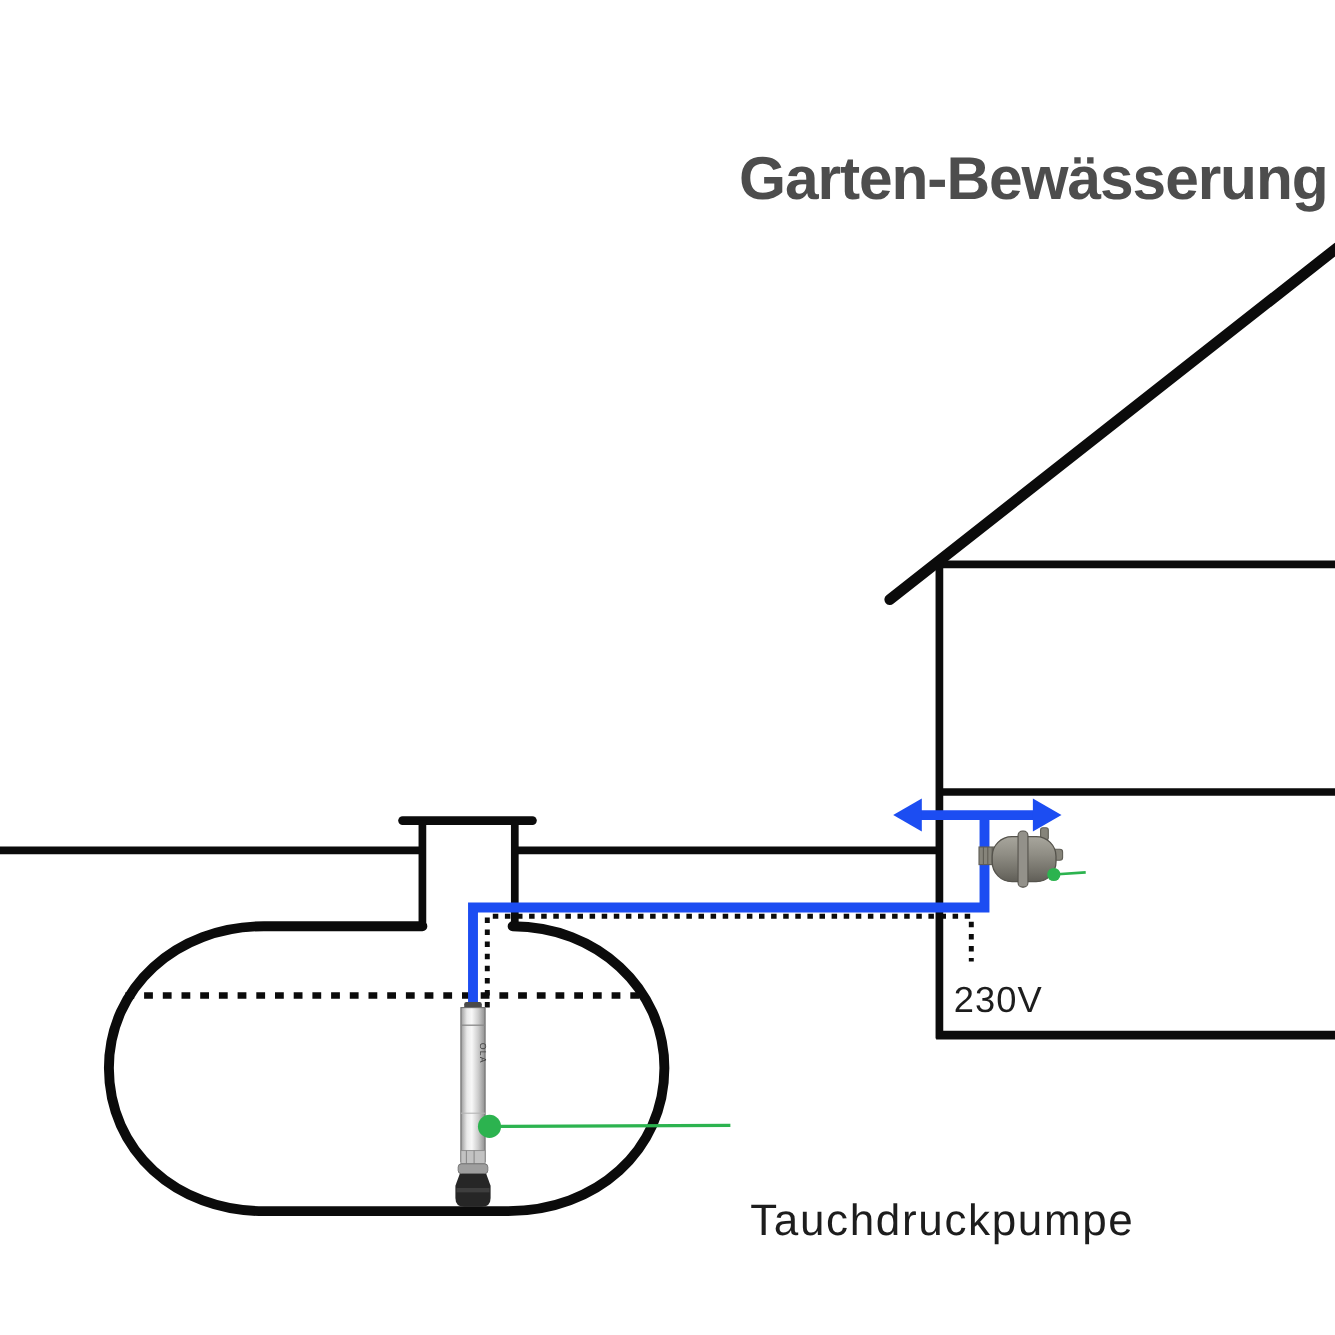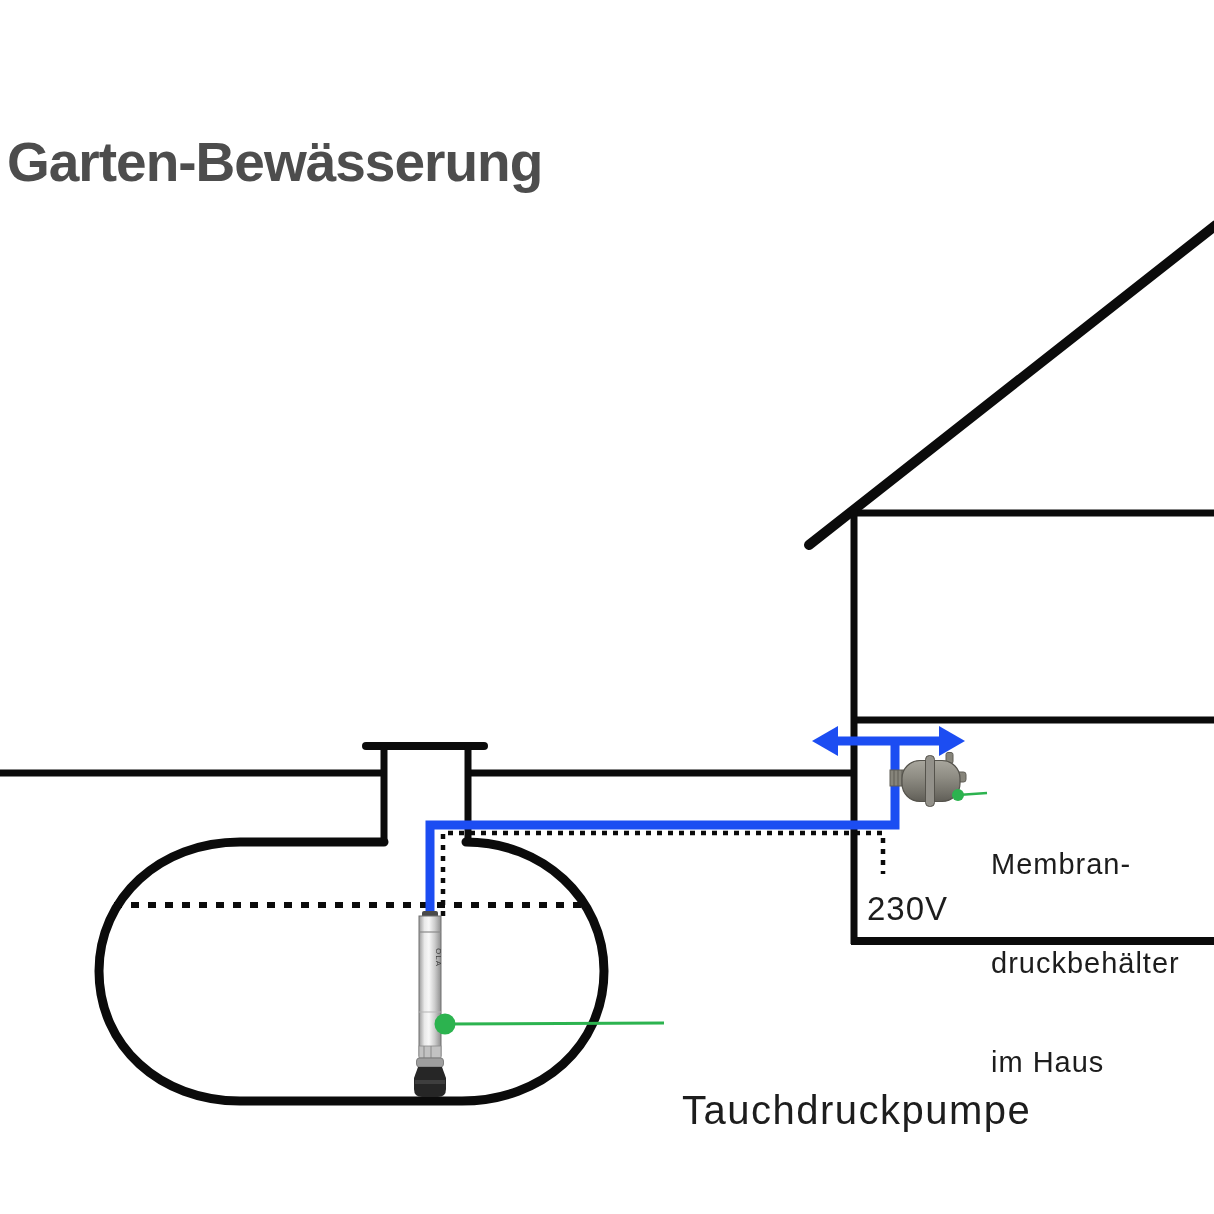--- a/index.html
+++ b/index.html
@@ -7,21 +7,21 @@
     position:relative;
     width:1214px;height:1214px;
     background:var(--color-background,#fff);
     overflow:hidden;
     font-family:"Liberation Sans",sans-serif;
   }
   #diagram-svg{position:absolute;left:0;top:0;}
   .txt{position:absolute;white-space:pre;color:var(--color-label,#1d1d1d);}
   .title{
     position:absolute;left:7px;top:138px;width:1200px;
-    text-align:left;font-weight:800;font-size:55px;line-height:49px;
+    text-align:right;font-weight:800;font-size:55px;line-height:49px;
     letter-spacing:-1px;color:var(--color-title,#4d4d4d);
   }
   .label-pump{left:682px;top:1003px;font-size:40px;line-height:43px;letter-spacing:1.5px;font-weight:400;}
   .label-membrane{left:991px;top:782px;font-size:29px;line-height:33px;letter-spacing:1px;font-weight:400;}
   .label-voltage{left:867px;top:890px;font-size:33px;letter-spacing:1px;font-weight:400;}
   .struct{stroke:var(--color-structure,#0b0b0b);}
   .pipe{stroke:var(--color-pipe,#1c4df2);}
   .pipefill{fill:var(--color-pipe,#1c4df2);}
   .callout-line{stroke:var(--color-callout,#2cb34f);}
   .callout-dot{fill:var(--color-callout,#2cb34f);}
@@ -114,21 +114,16 @@
 
   <div class="title">
     <div>Garten-Bewässerung</div>
   </div>
 
   <div class="txt label-pump">
     <div>Tauchdruckpumpe</div>
     
   </div>
 
-  <div class="txt label-membrane">
-    <div>Membran-</div>
-    <div>druckbehälter</div>
-    <div>im Haus</div>
-  </div>
 
   <div class="txt label-voltage">230V</div>
 
 </div>
 
 </body></html>

